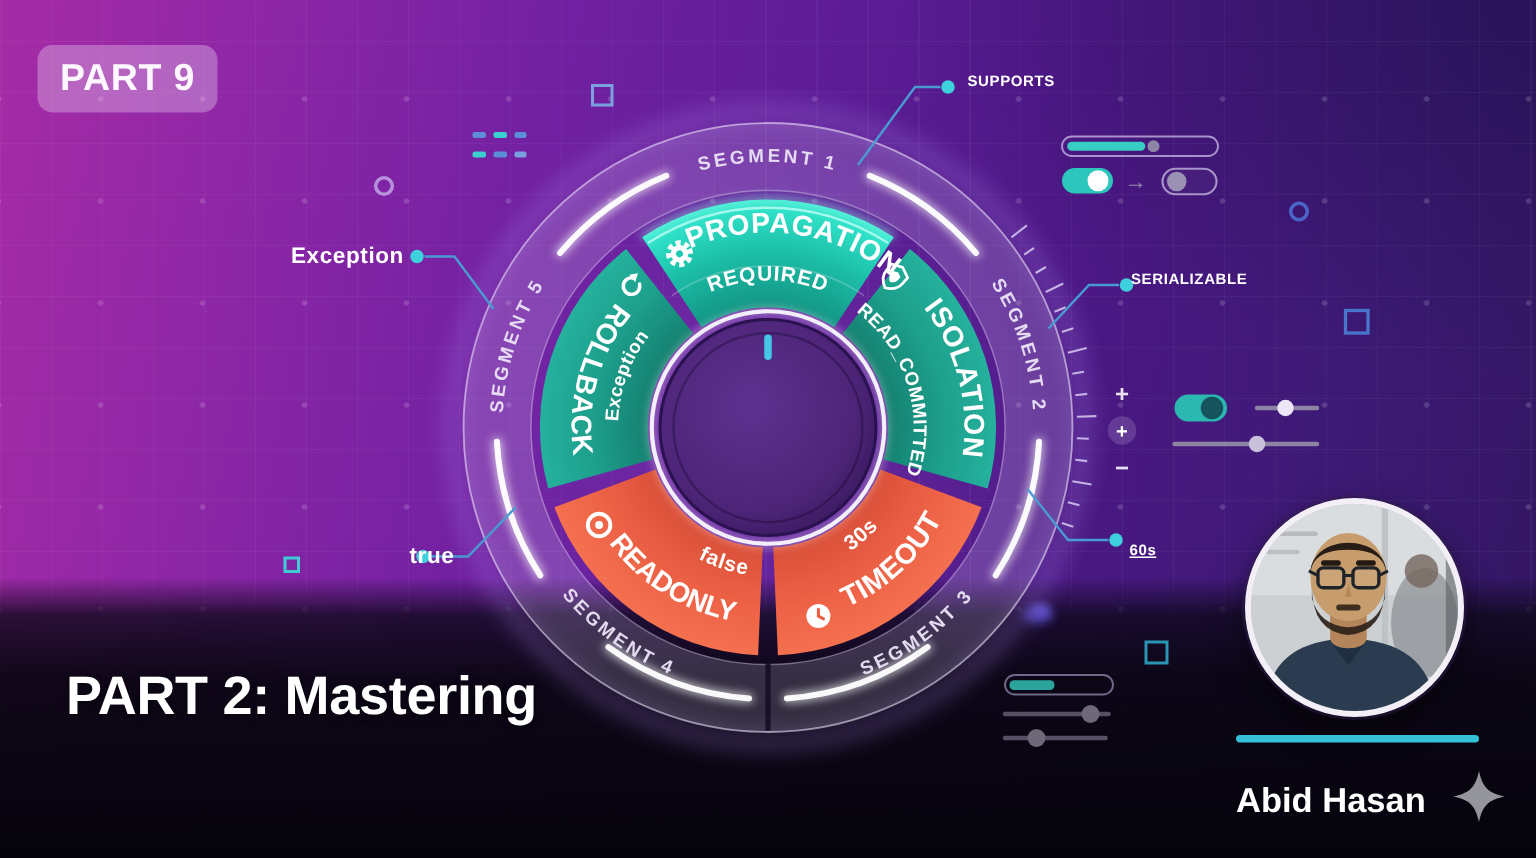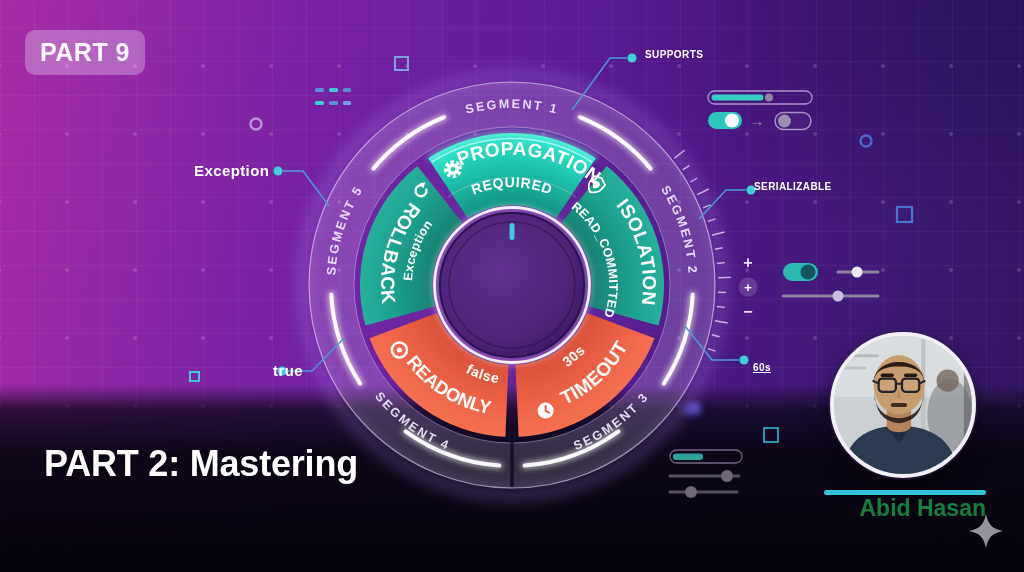--- a/index.html
+++ b/index.html
@@ -32,22 +32,22 @@
   #co-true{left:241px;top:362px;font-size:15px;margin-left:32px;}
   #co-exception{left:194px;top:162px;font-size:15px;}
   
   #title{position:absolute;left:44px;top:441px;color:#fff;font-weight:bold;
       font-size:36px;line-height:45px;letter-spacing:-.2px;text-shadow:0 2px 6px rgba(0,0,0,.45);}
   
   #avatar{position:absolute;left:830px;top:332px;width:138px;height:138px;border-radius:50%;
       border:4px solid #f2eff7;box-shadow:0 0 0 2px rgba(50,30,80,.45),0 8px 22px rgba(0,0,0,.5);
       overflow:hidden;background:#c6cacc;}
   #author-line{position:absolute;left:824px;top:490px;width:162px;height:5px;border-radius:3px;background:#35c2d8;}
-  #author-name{position:absolute;left:824px;top:495px;width:162px;text-align:right;
-      color:#15803d;font-weight:bold;font-size:23px;}
+  #author-name{position:absolute;left:824px;top:520px;width:162px;text-align:left;
+      color:#ffffff;font-weight:bold;font-size:23px;}
   
   #vector{position:absolute;inset:0;}
   .tick{stroke:rgba(228,218,252,.78);stroke-width:1.4;}
   text,textPath{font-family:"Liberation Sans","DejaVu Sans",sans-serif;}
   .seg-name{font-size:19px;font-weight:bold;fill:#ffffff;letter-spacing:.4px;}
   .seg-name-sm{font-size:18.5px;font-weight:bold;fill:#ffffff;letter-spacing:-.2px;}
   .seg-val{font-size:14px;font-weight:bold;fill:#ffffff;letter-spacing:.6px;}
   .seg-val-sm{font-size:12.5px;font-weight:bold;fill:#ffffff;letter-spacing:.2px;}
   .ring-label{font-size:12.5px;font-weight:bold;fill:#ece4f8;letter-spacing:2.2px;opacity:.95;}
   .ctl-glyph{font-size:16px;font-weight:bold;fill:#e9e1f6;}

